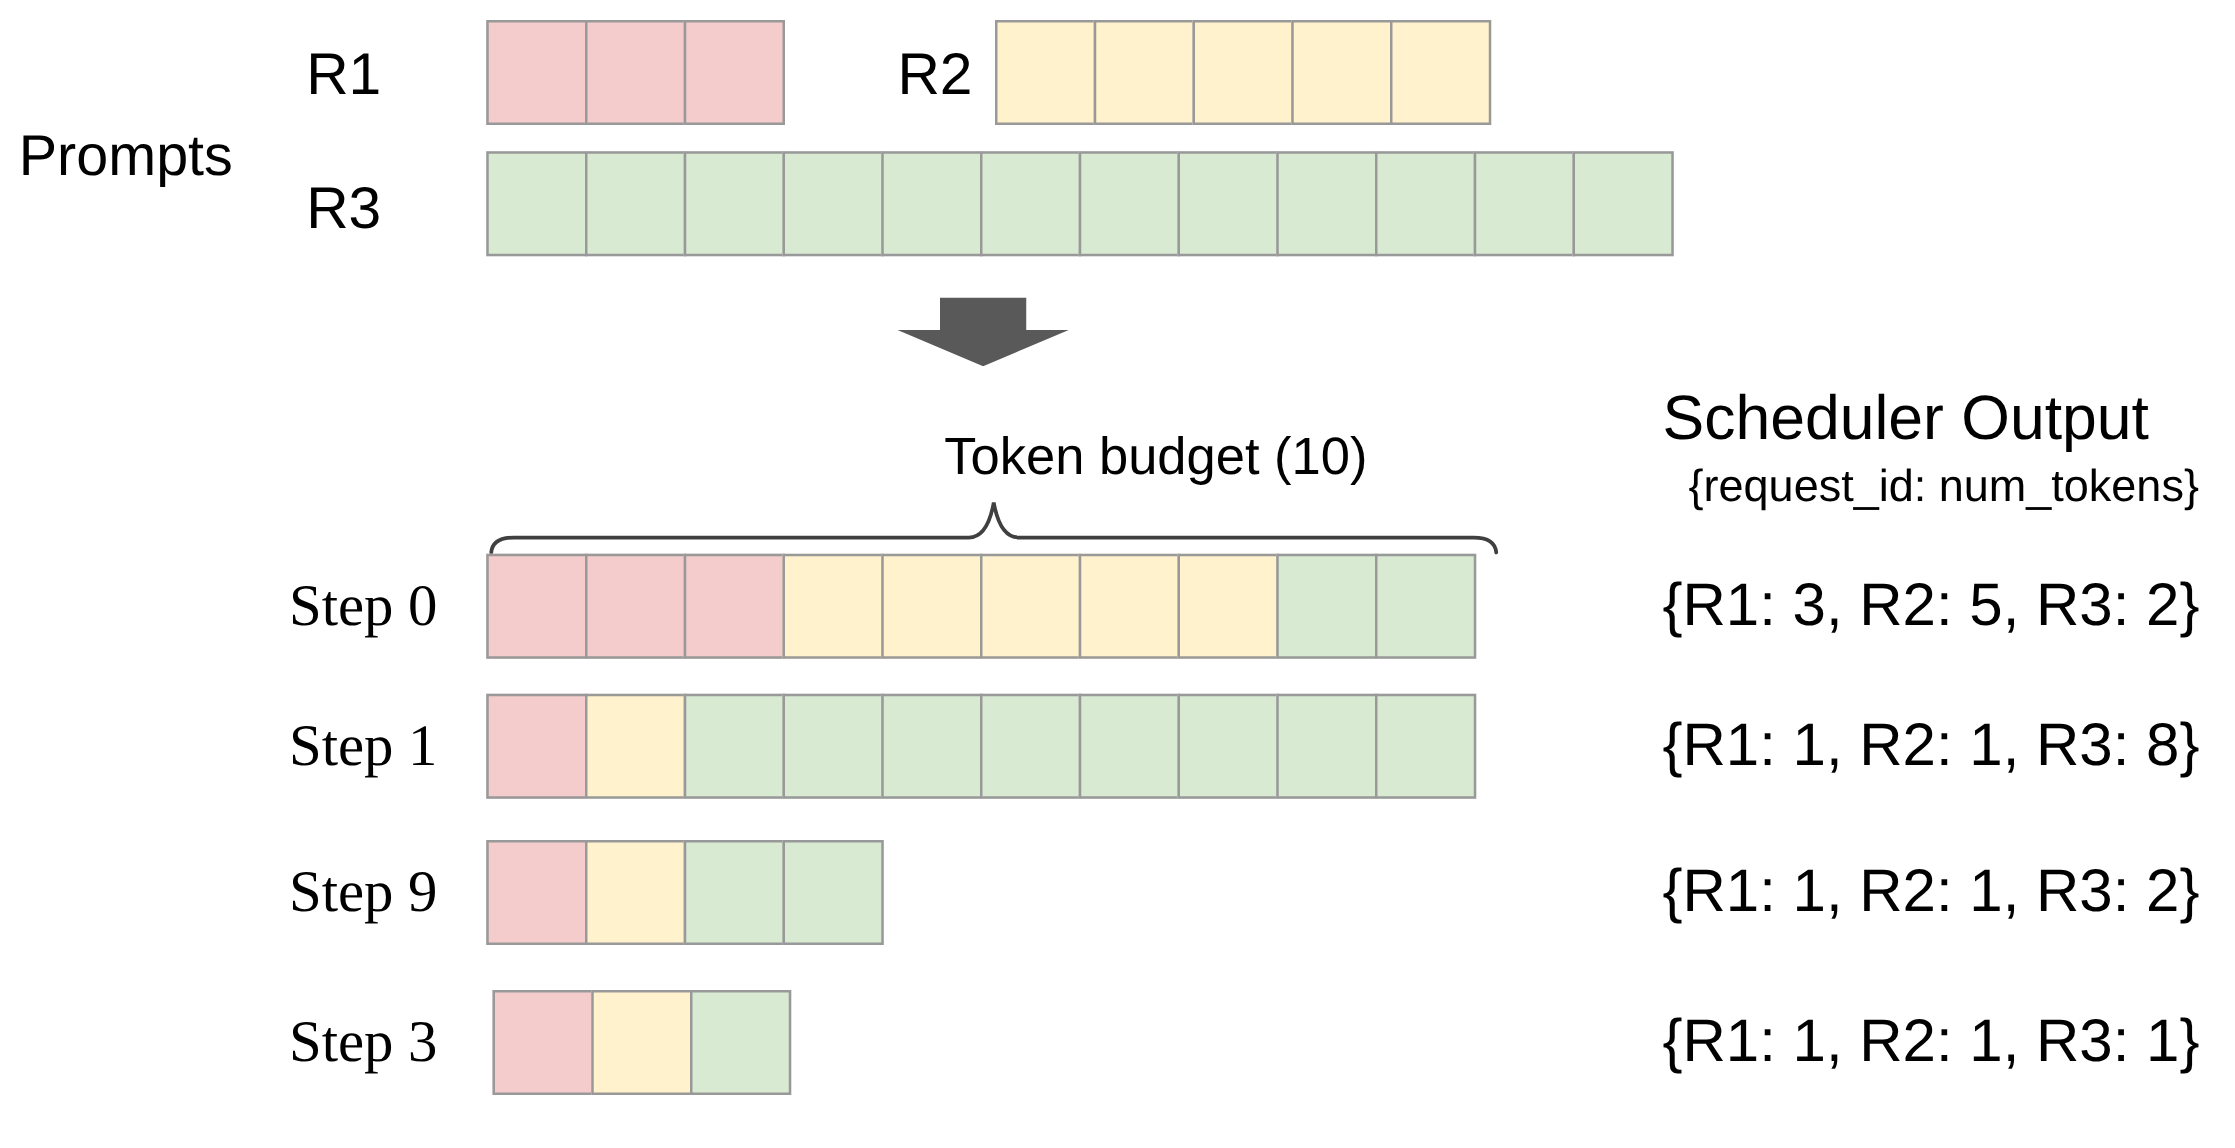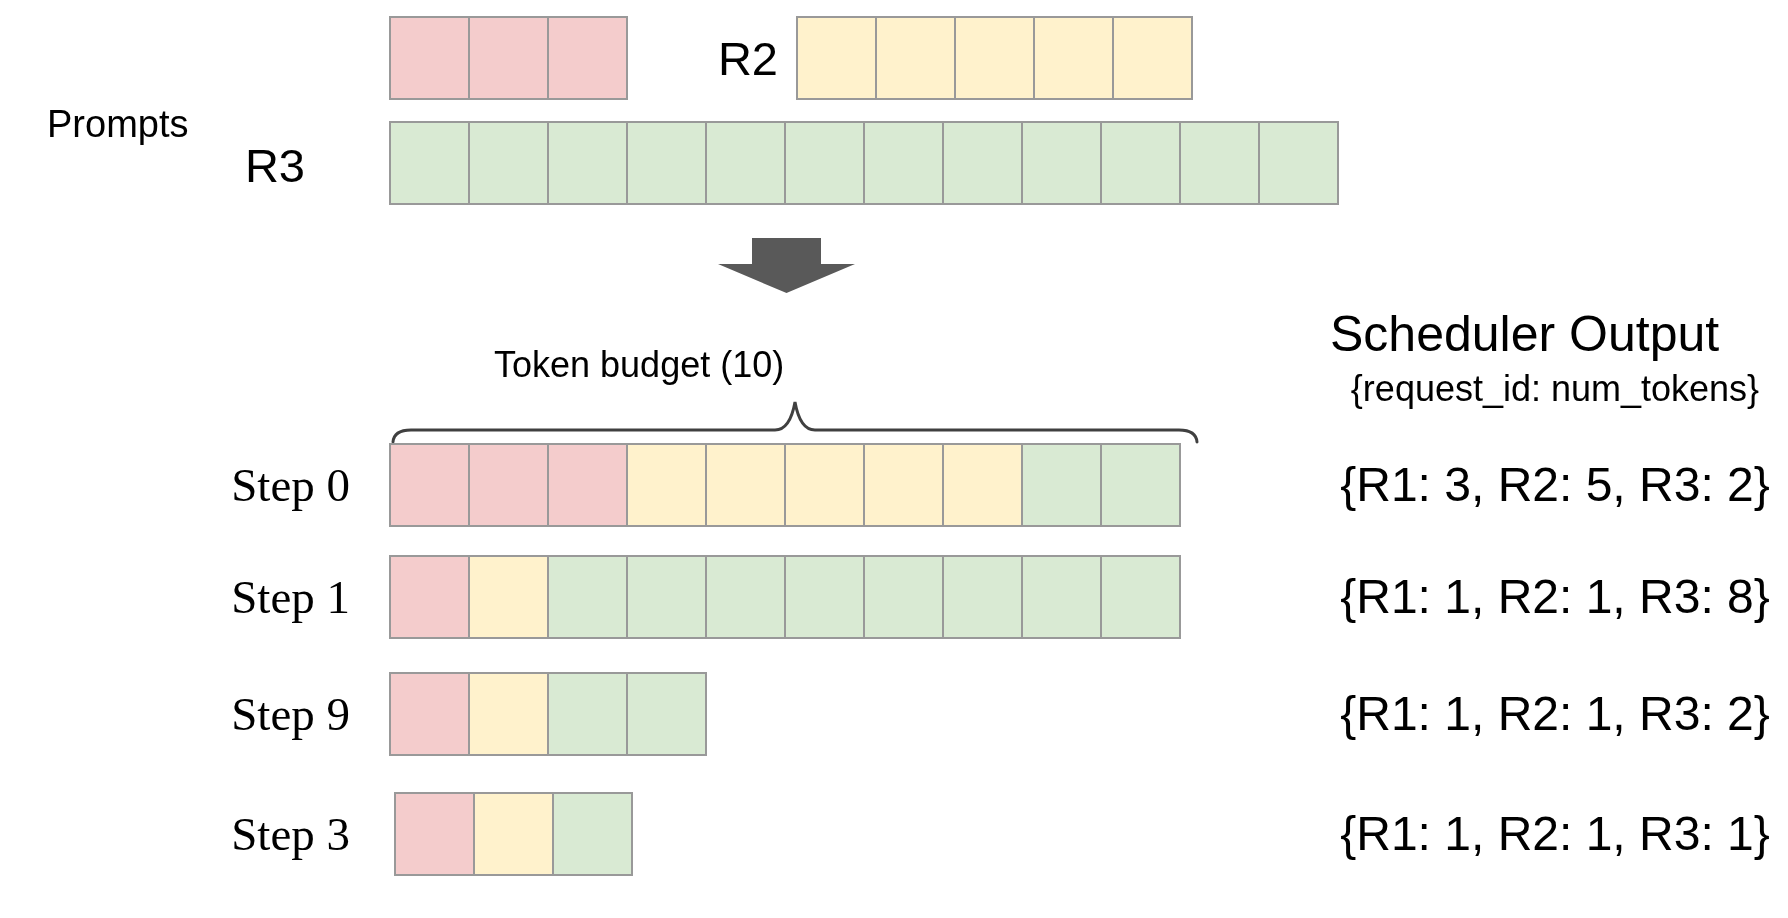--- a/index.html
+++ b/index.html
@@ -44,24 +44,23 @@
     white-space: nowrap;
   }
   #lbl-r1 { left: 155px; top: 16px; }
   #lbl-r2 { left: 628px; top: 16px; }
   #lbl-r3 { left: 155px; top: 123px; }
 
   .prompts-title {
     position: absolute;
     left: 15px;
     top: 96px;
-    font-size: 38px;
+    font-size: 46px;
     line-height: 56px;
     white-space: nowrap;
-    margin-left: 32px;
   }
 
   .step-label {
     position: absolute;
     left: 100px;
     width: 250px;
     height: 84px;
     display: flex;
     align-items: center;
     justify-content: flex-end;
@@ -77,22 +76,22 @@
   
   .arrow-svg { position: absolute; left: 718px; top: 238px; }
   .brace-svg { position: absolute; left: 391px; top: 392px; }
 
   
   .tb-title {
     position: absolute;
     left: 494px;
     width: 600px;
     top: 336px;
-    text-align: left;
-    font-size: 36px;
+    text-align: right;
+    font-size: 42px;
     line-height: 58px;
     white-space: nowrap;
   }
 
   
   .sched-title {
     position: absolute;
     left: 1330px;
     width: 450px;
     top: 306px;
@@ -108,37 +107,38 @@
     top: 368px;
     text-align: center;
     font-size: 36px;
     line-height: 42px;
     white-space: nowrap;
   }
   .sched-entry {
     position: absolute;
     left: 1330px;
     width: 450px;
-    text-align: center;
+    text-align: left;
     font-size: 48px;
     line-height: 56px;
     white-space: nowrap;
   }
   #out-step0 { top: 457px; }
   #out-step1 { top: 569px; }
   #out-step2 { top: 686px; }
   #out-step3 { top: 806px; }
 </style>
 </head>
 <body>
 
 <div class="canvas">
 
   <div class="prompts-title">Prompts</div>
 
+  <div class="req-label" id="lbl-r1">R1</div>
   <div class="cell-row" id="row-r1">
       <div class="cell" style="background: rgb(244, 204, 204); border-color: rgb(153, 153, 153);"></div>
       <div class="cell" style="background: rgb(244, 204, 204); border-color: rgb(153, 153, 153);"></div>
       <div class="cell" style="background: rgb(244, 204, 204); border-color: rgb(153, 153, 153);"></div>
     </div>
 
   <div class="req-label" id="lbl-r2">R2</div>
   <div class="cell-row" id="row-r2">
       <div class="cell" style="background: rgb(255, 242, 204); border-color: rgb(153, 153, 153);"></div>
       <div class="cell" style="background: rgb(255, 242, 204); border-color: rgb(153, 153, 153);"></div>

